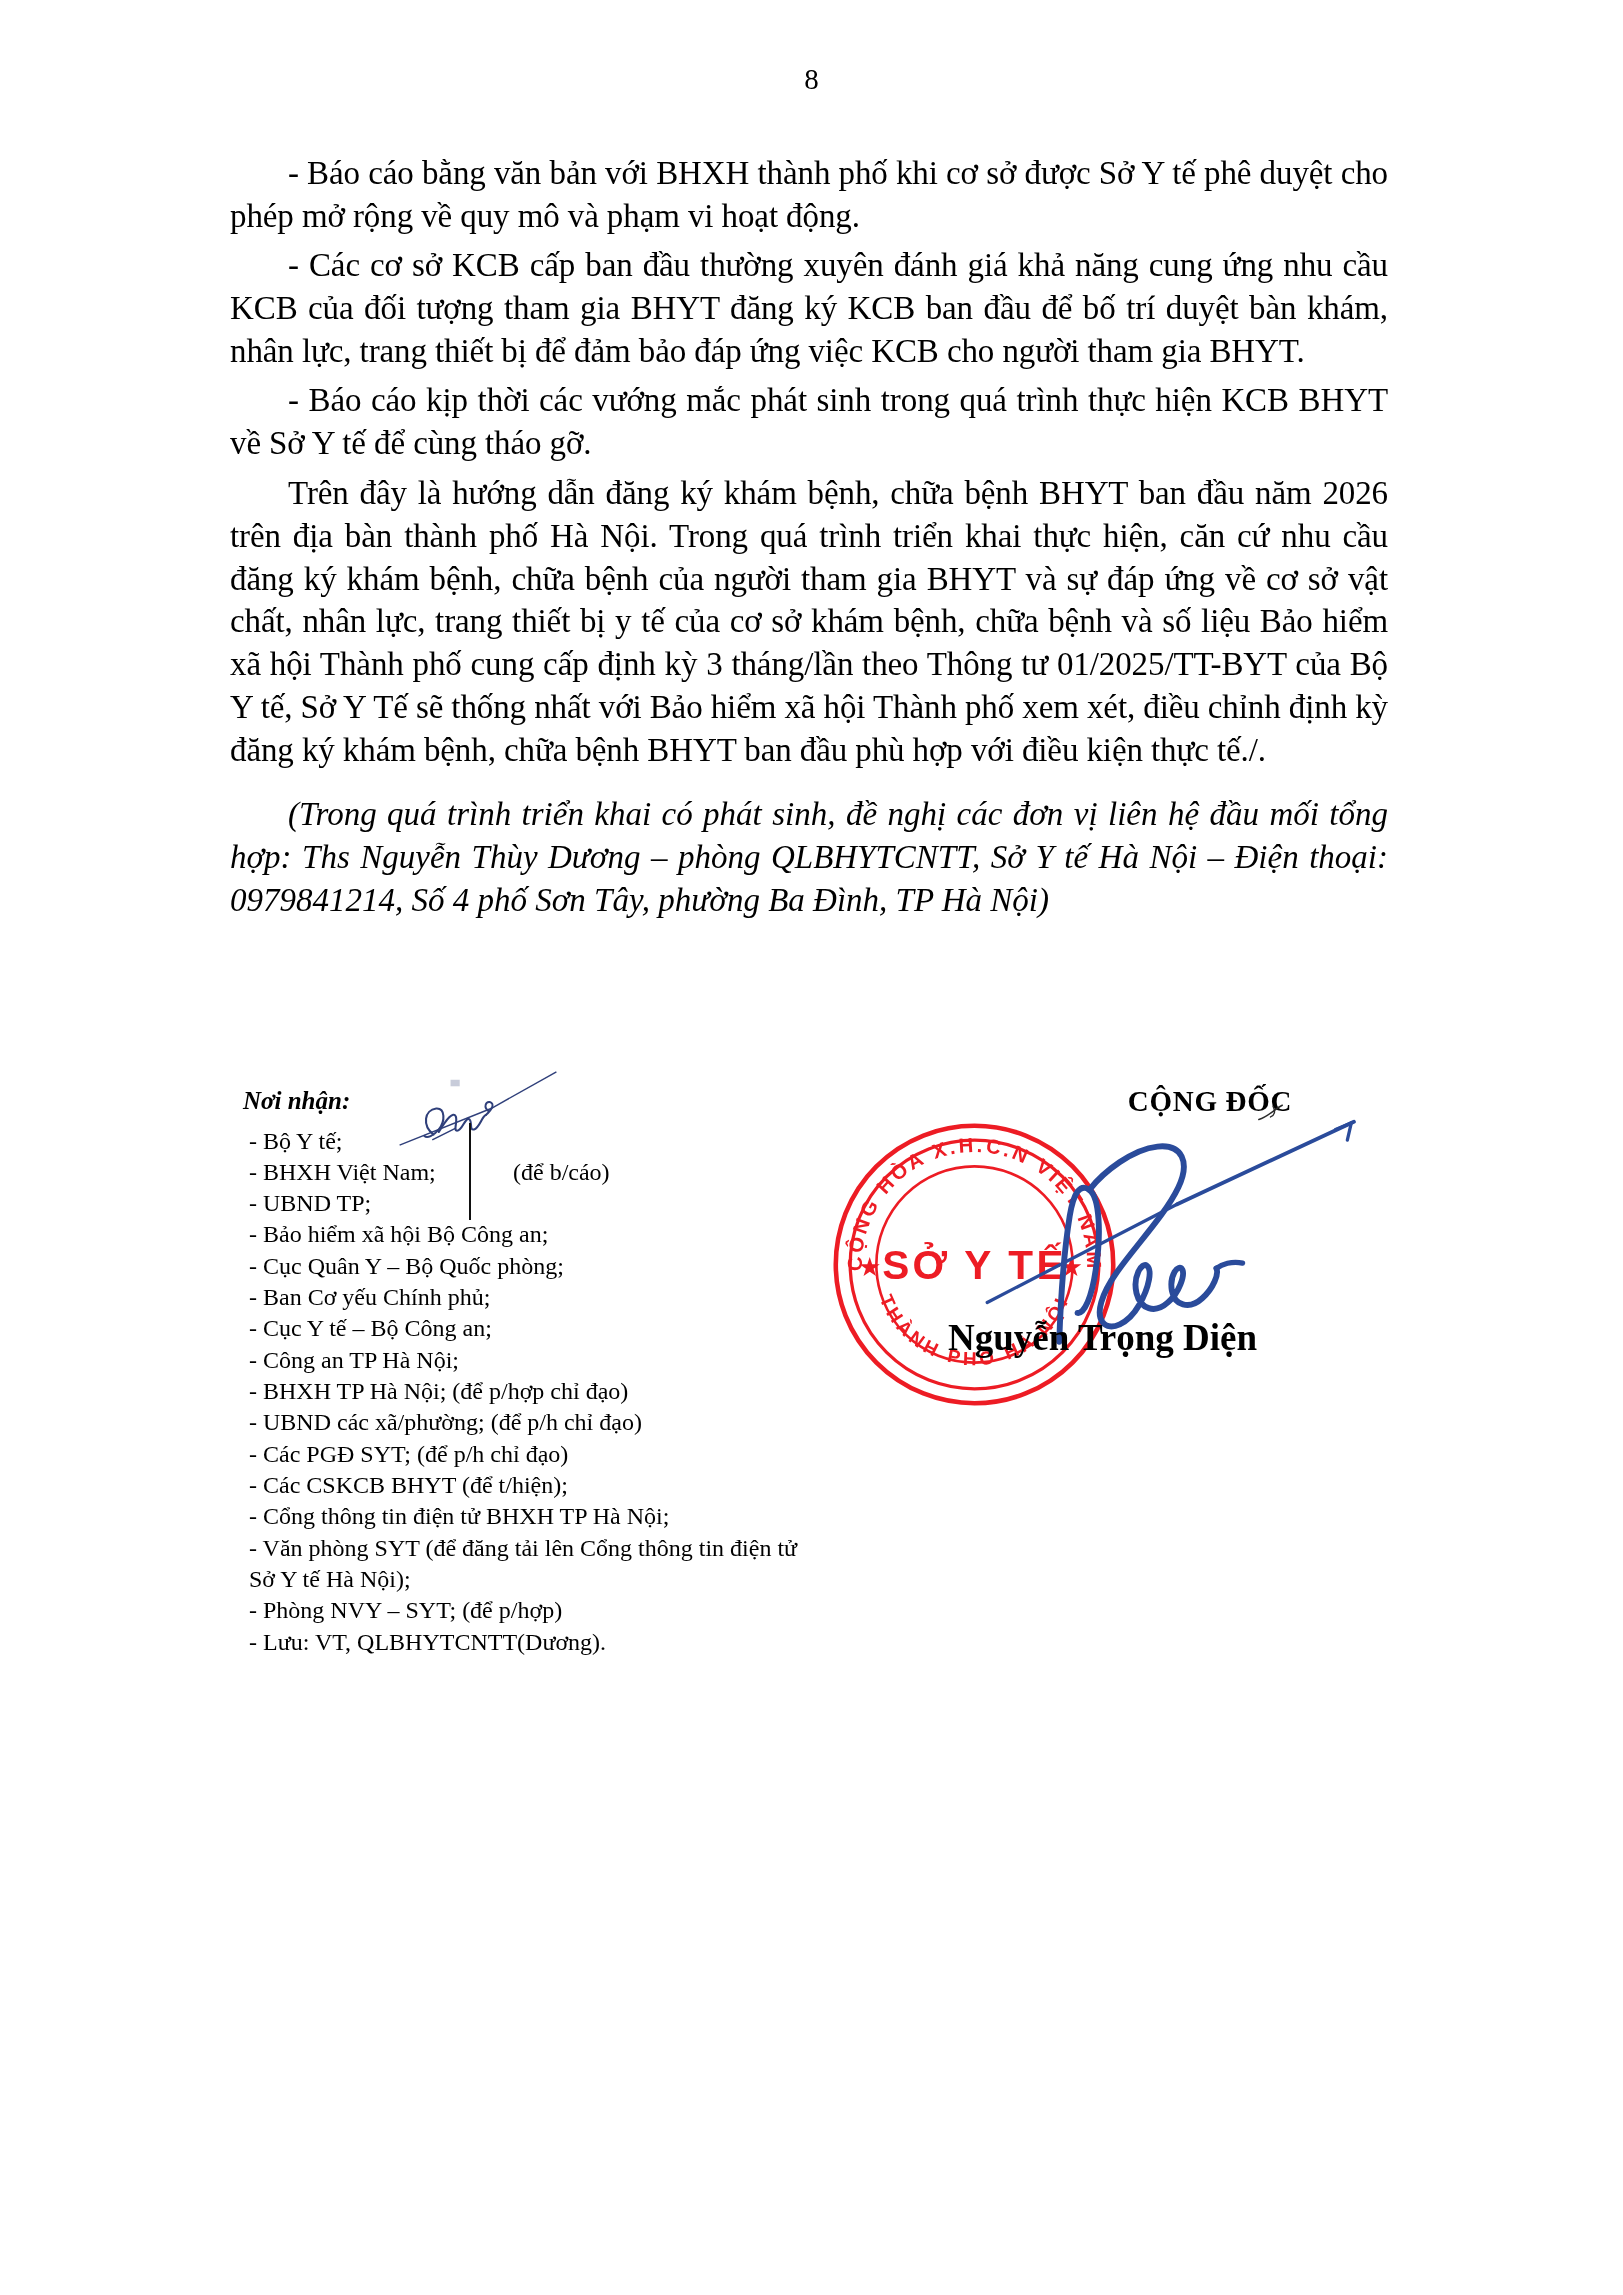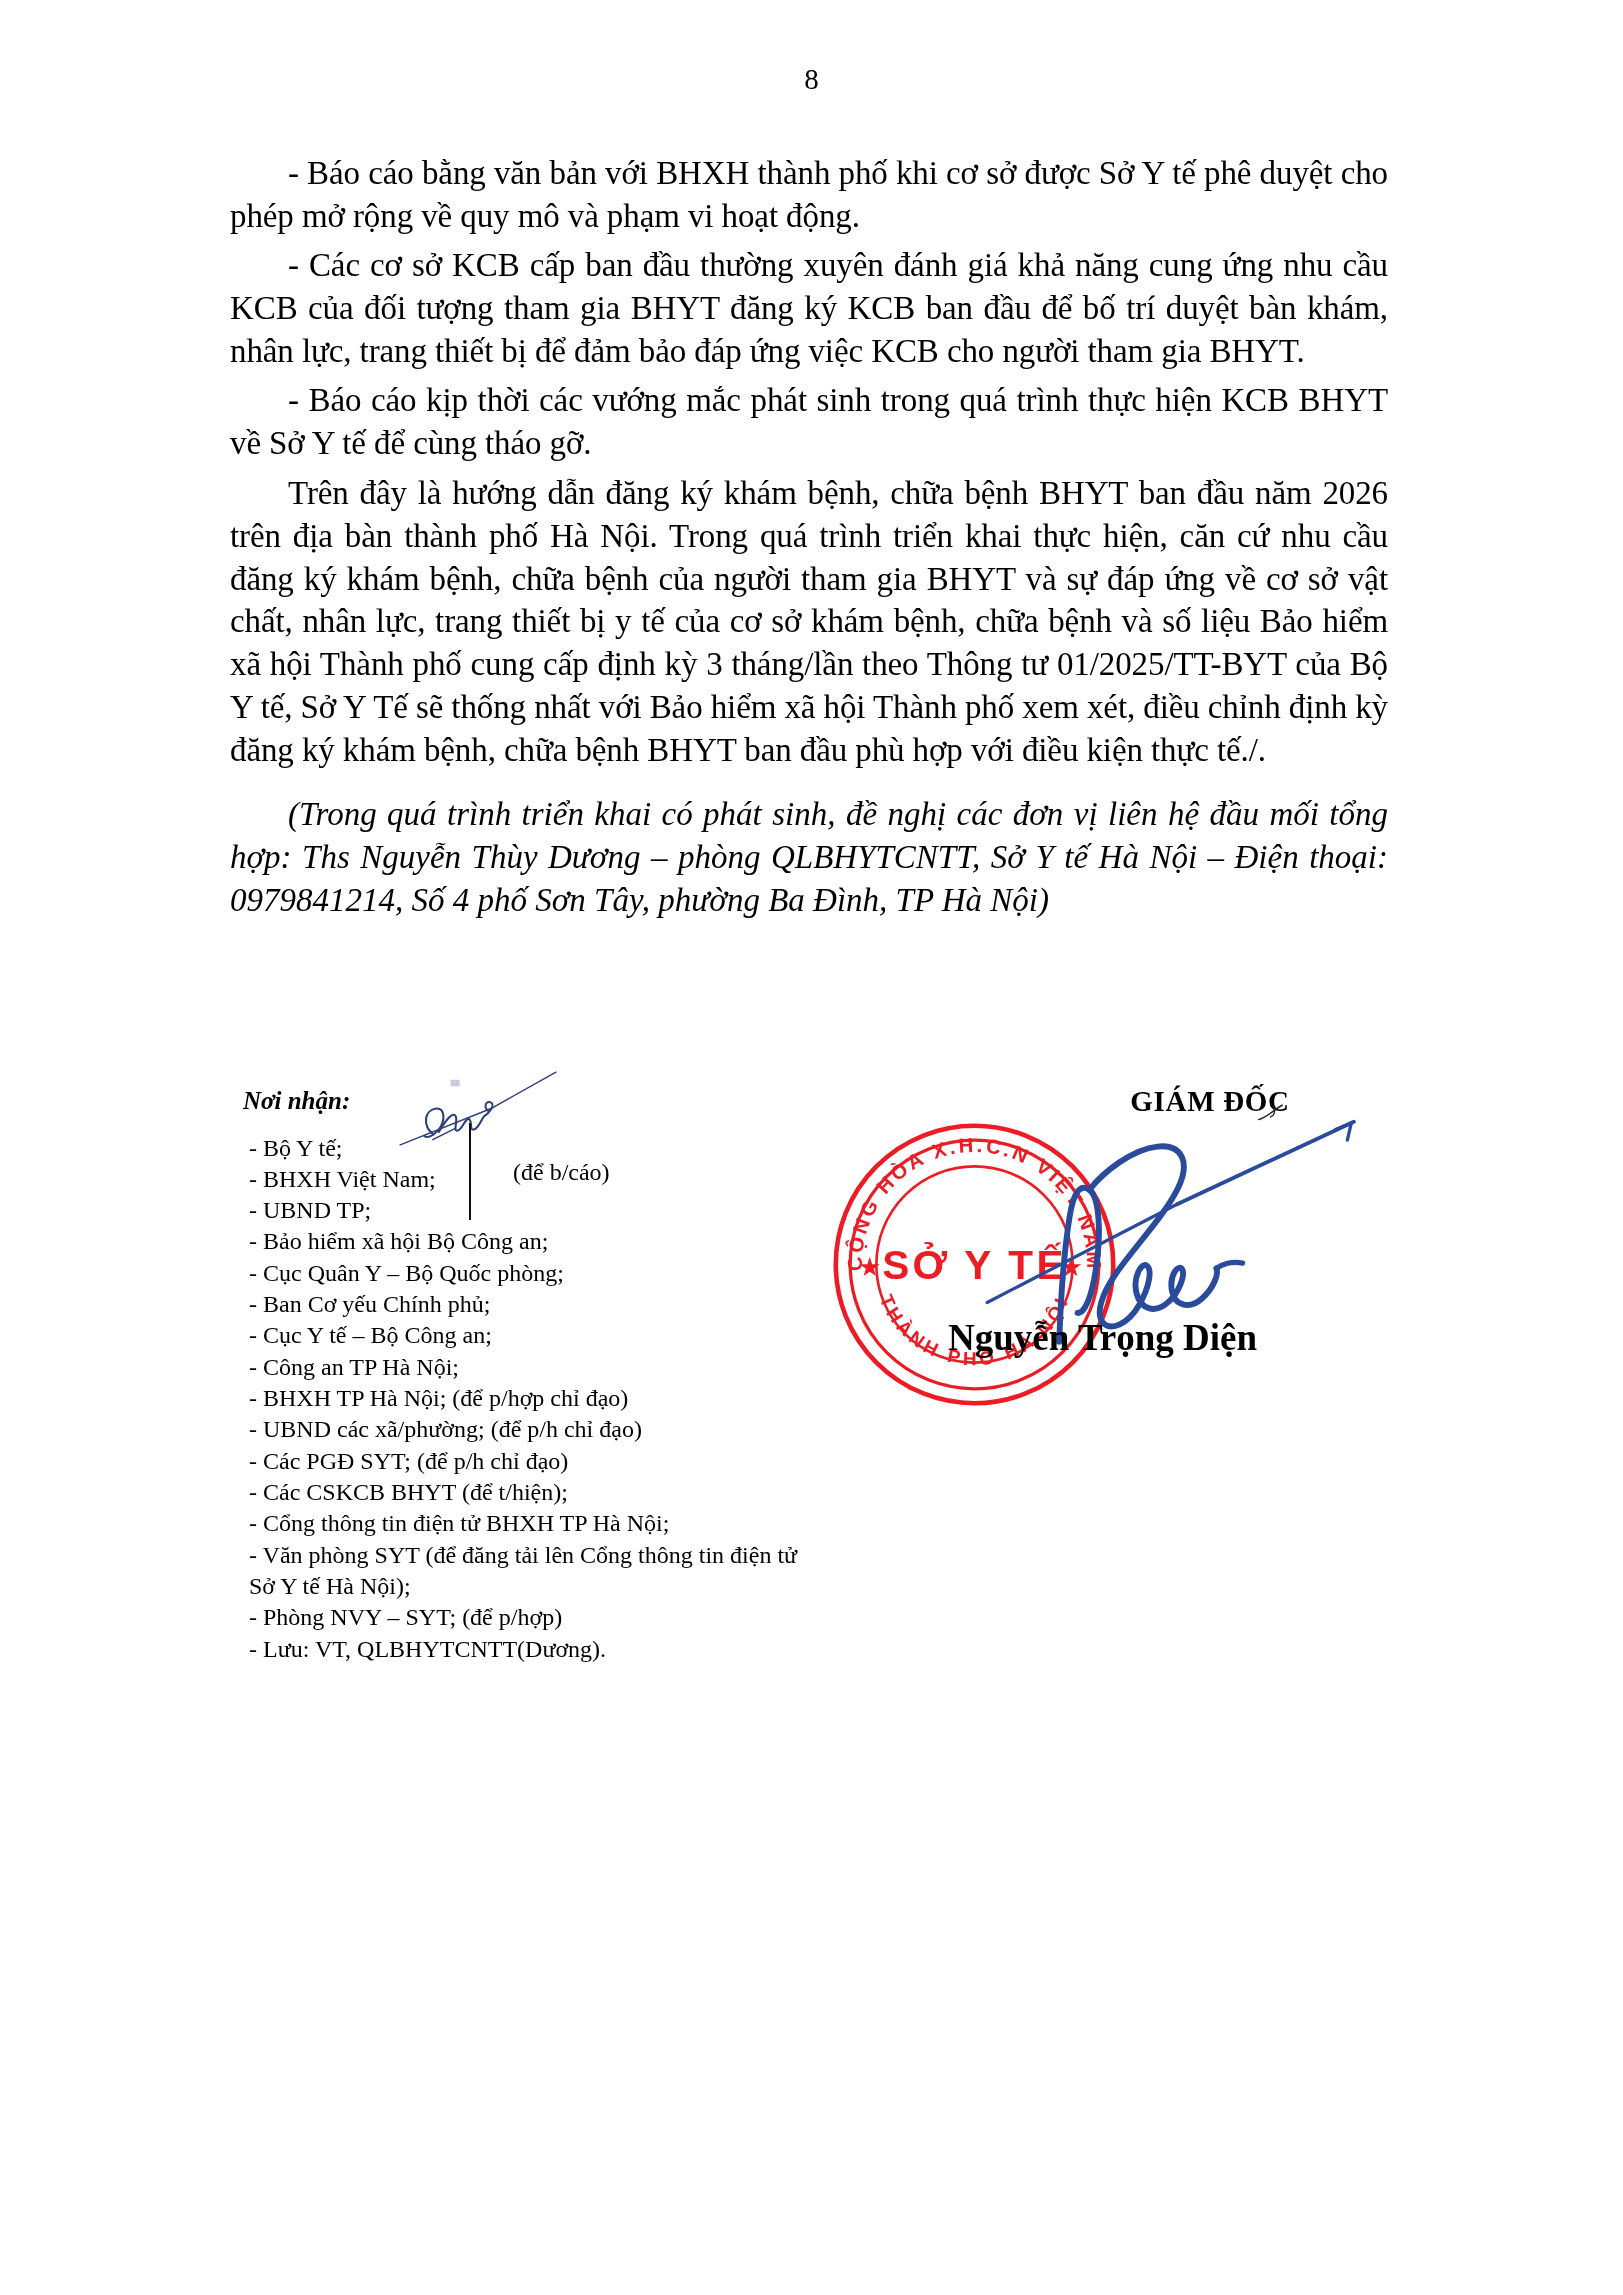--- a/index.html
+++ b/index.html
@@ -76,21 +76,21 @@
     position: absolute;
     left: 243px;
     top: 0;
     width: 654px;
   }
   .recipients-title {
     font-size: 25px;
     font-weight: bold;
     font-style: italic;
     line-height: 1.18;
-    margin-bottom: 17px;
+    margin-bottom: 10px;
   }
   .recipients-list {
     list-style: none;
     margin: 6px;
     padding: 0;
   }
   .recipients-list li {
     font-size: 24px;
     line-height: 1.305;
     white-space: nowrap;
@@ -228,21 +228,21 @@
         <li>- Các PGĐ SYT; (để p/h chỉ đạo)</li>
         <li>- Các CSKCB BHYT (để t/hiện);</li>
         <li>- Cổng thông tin điện tử BHXH TP Hà Nội;</li>
         <li class="wrap">- Văn phòng SYT (để đăng tải lên Cổng thông tin điện tử Sở Y tế Hà Nội);</li>
         <li>- Phòng NVY – SYT; (để p/hợp)</li>
         <li>- Lưu: VT, QLBHYTCNTT(Dương).</li>
       </ul>
     </div>
 
     <div class="signature-block">
-      <div class="sig-title">GIÁM ĐỐC</div>
+      <div class="sig-title">CỘNG ĐỐC</div>
 
       <svg class="sig-tick" viewBox="0 0 70 40">
         <path d="M4 30 C18 26, 28 14, 40 8" stroke="#2b2b2b" stroke-width="2.4" fill="none" stroke-linecap="round"></path>
         <path d="M26 10 C30 18, 28 24, 22 26" stroke="#2b2b2b" stroke-width="2.2" fill="none" stroke-linecap="round"></path>
       </svg>
 
       <svg class="seal" viewBox="0 0 460 460">
         <defs>
           <path id="arcTop" d="M 58 230 A 172 172 0 0 1 402 230"></path>
           <path id="arcBottom" d="M 76 230 A 154 154 0 0 0 384 230"></path>

